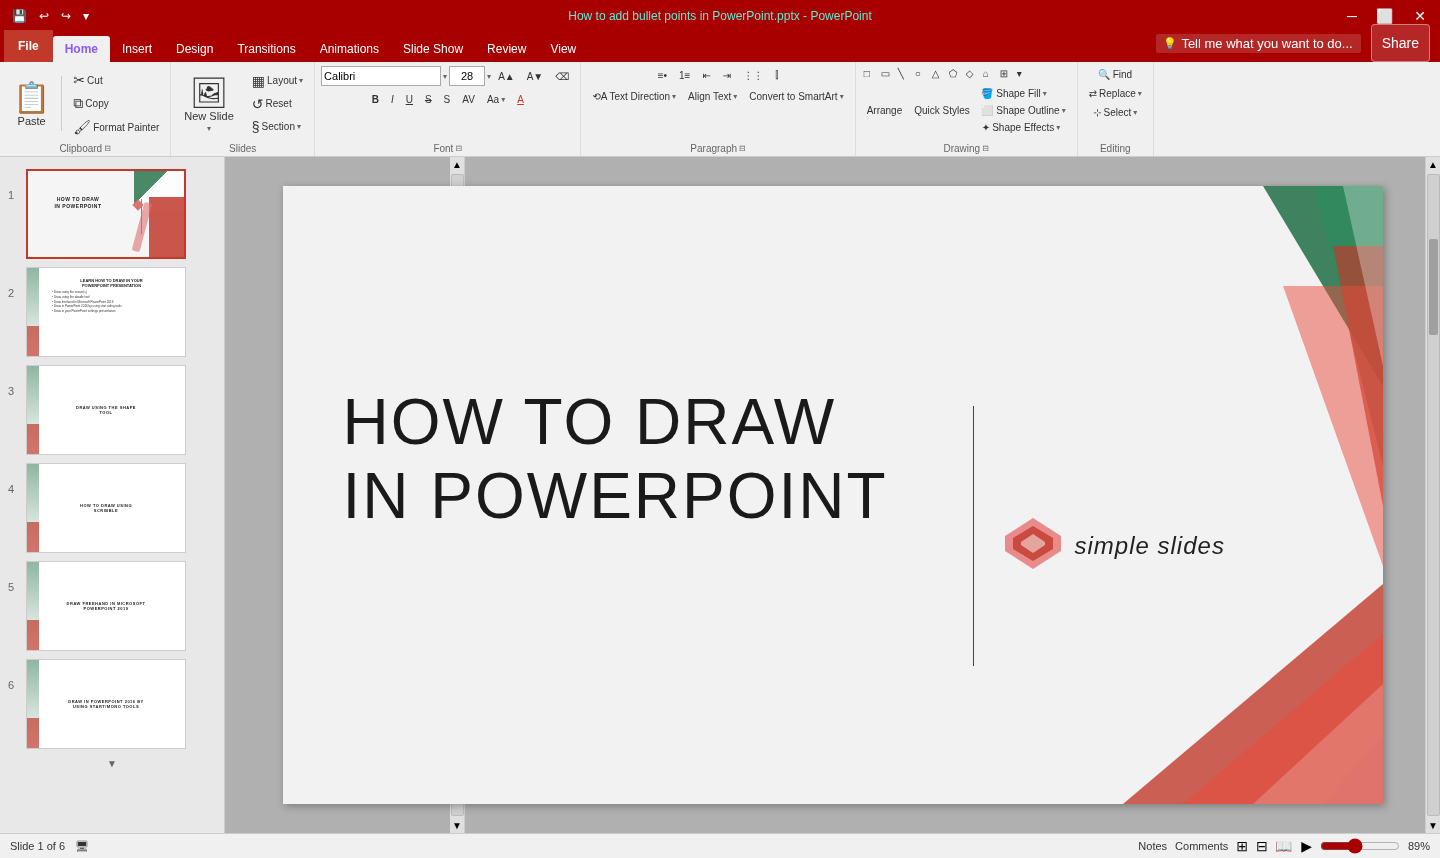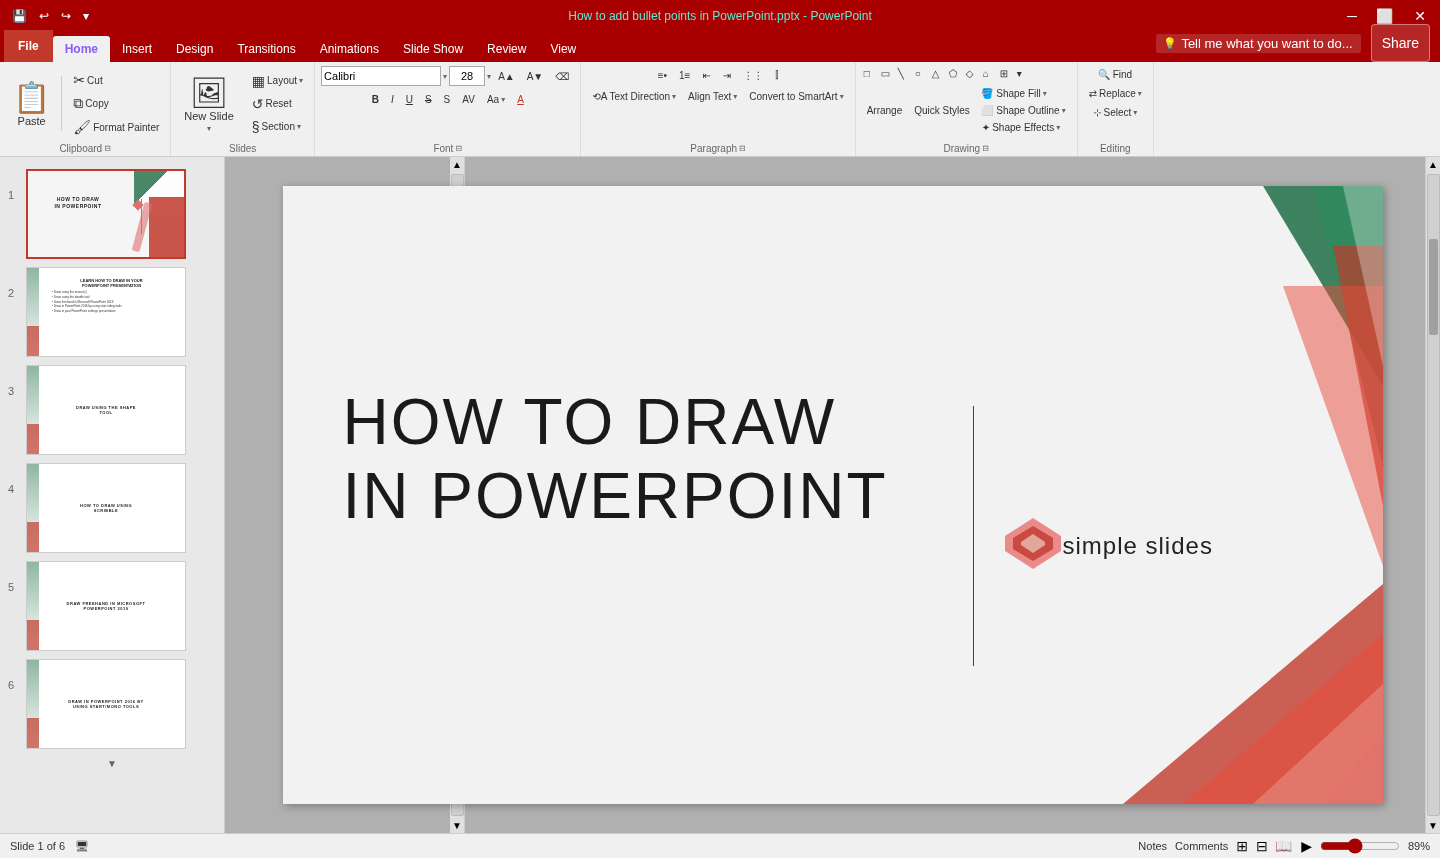--- a/index.html
+++ b/index.html
@@ -220,20 +220,22 @@
       width: 1px;
       height: 260px;
       background: #444;
     }
     .slide-logo-area {
       position: absolute;
       left: 720px;
       top: 330px;
       display: flex;
       align-items: center;
+      gap: 12px;
+      font-style: italic;
     }
     .logo-diamond {
       width: 60px;
       height: 60px;
       position: relative;
     }
     .logo-text {
       font-size: 24px;
       color: #222;
       font-weight: 400;

